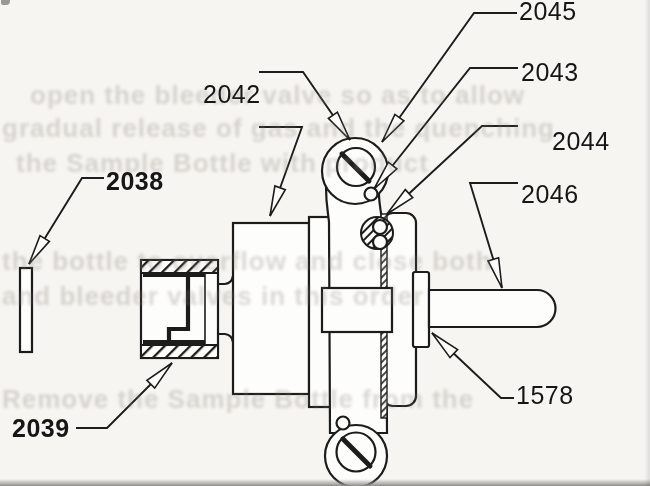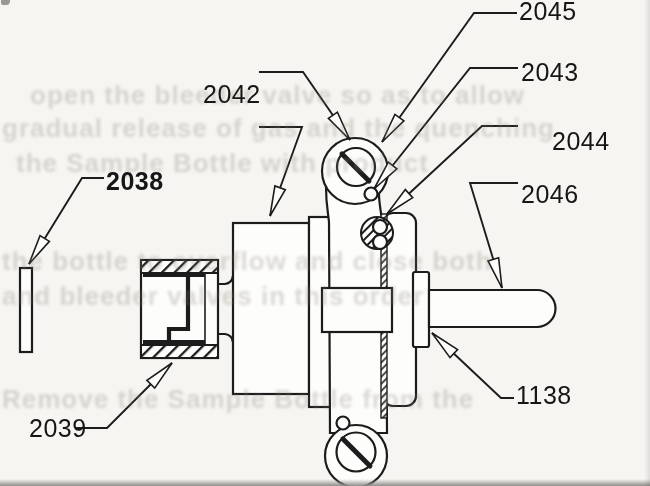--- a/index.html
+++ b/index.html
@@ -147,24 +147,24 @@
   </svg>
 
   <div class="ghost-line" style="left:30px; top:80px;">open the bleeder valve so as to allow</div>
   <div class="ghost-line" style="left:2px;  top:113px;">gradual release of gas and the quenching</div>
   <div class="ghost-line" style="left:16px; top:148px;">the Sample Bottle with product</div>
   <div class="ghost-line" style="left:2px;  top:246px;">the bottle to overflow and close both</div>
   <div class="ghost-line" style="left:2px;  top:281px;">and bleeder valves in this order</div>
   <div class="ghost-line" style="left:2px;  top:384px;">Remove the Sample Bottle from the</div>
 
   <div class="part-label" style="left:106px; top:167px;font-weight:bold;">2038</div>
-  <div class="part-label" style="left:29px;  top:414px;">2039</div>
+  <div class="part-label" style="left:12px;  top:414px;font-weight:bold;">2039</div>
   <div class="part-label" style="left:203px; top:60px;margin-top:20px;">2042</div>
   <div class="part-label" style="left:521px; top:58px;">2043</div>
   <div class="part-label" style="left:552px; top:115px;margin-top:12px;">2044</div>
   <div class="part-label" style="left:519px; top:-3px;">2045</div>
   <div class="part-label" style="left:521px; top:172px;margin-top:8px;">2046</div>
-  <div class="part-label" style="left:516px; top:381px;">1138</div>
+  <div class="part-label" style="left:516px; top:381px;">1578</div>
 
   <div class="scan-bottom"></div>
   <div class="scan-right"></div>
   <div class="scan-corner"></div>
 </div>
 
 </body></html>

